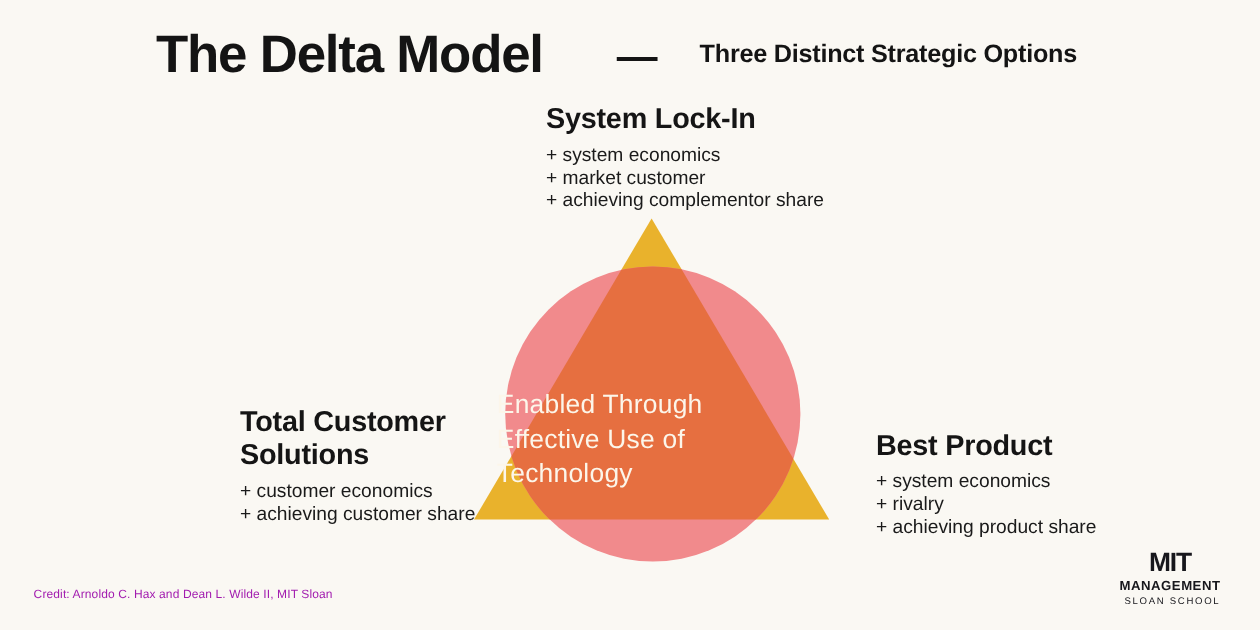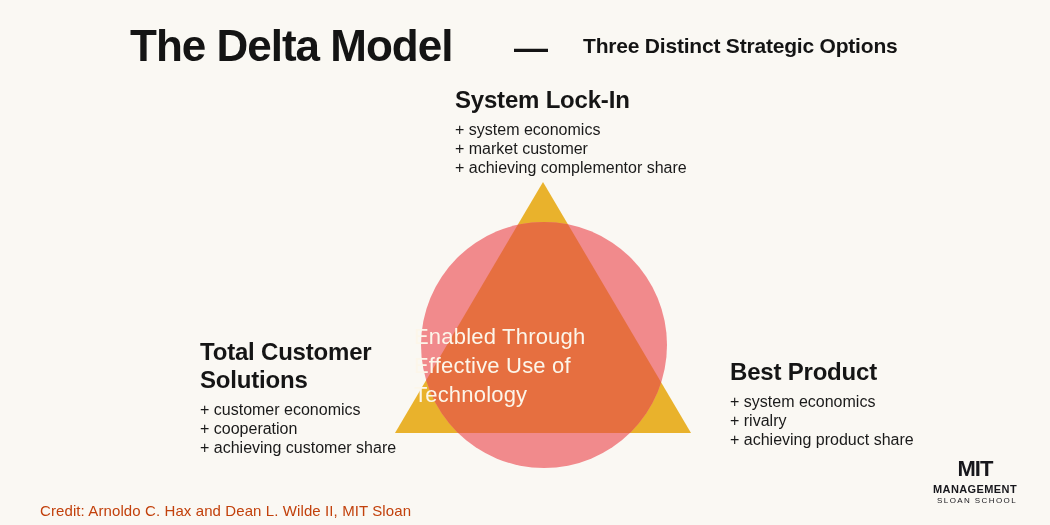--- a/index.html
+++ b/index.html
@@ -48,22 +48,22 @@
     list-style: none; margin: 6px 0 0 0; padding: 0;
     font-size: 16px; font-weight: 500; line-height: 19px; color: #1a1a1a;
   }
   .option-top   { left: 455px; top: 86px;  }
   .option-left  { left: 200px; top: 338px; width: 200px; }
   .option-left h3 { max-width: 180px; }
   .option-right { left: 718px; top: 358px; margin-left: 12px; }
 
   
   .credit {
-    position: absolute; left: 28px; top: 490px; margin: 12px;
-    font-size: 15px; font-weight: 500; letter-spacing: 0.1px; color: #c2410c;
+    position: absolute; left: 28px; top: 490px; margin: 0;
+    font-size: 10px; font-weight: 500; letter-spacing: 0.1px; color: #a21caf;
   }
   .mit-logo {
     position: absolute; right: 33px; top: 455px;
     width: 84px; text-align: right; color: #17171c;
   }
   .mit-word {
     font-size: 22px; font-weight: 800; letter-spacing: -1px;
     line-height: 28px; text-align: center;
   }
   .mit-mgmt {
@@ -107,21 +107,20 @@
       <li>+ system economics</li>
       <li>+ market customer</li>
       <li>+ achieving complementor share</li>
     </ul>
   </section>
 
   <section class="option option-left">
     <h3>Total Customer Solutions</h3>
     <ul>
       <li>+ customer economics</li>
-      <li>+ cooperation</li>
       <li>+ achieving customer share</li>
     </ul>
   </section>
 
   <section class="option option-right">
     <h3>Best Product</h3>
     <ul>
       <li>+ system economics</li>
       <li>+ rivalry</li>
       <li>+ achieving product share</li>

